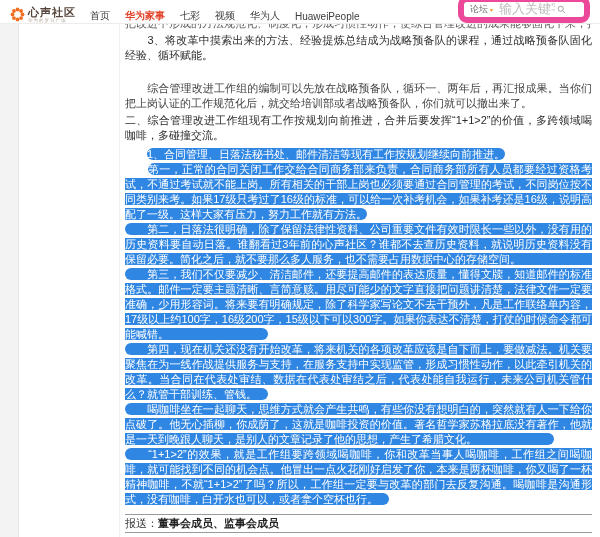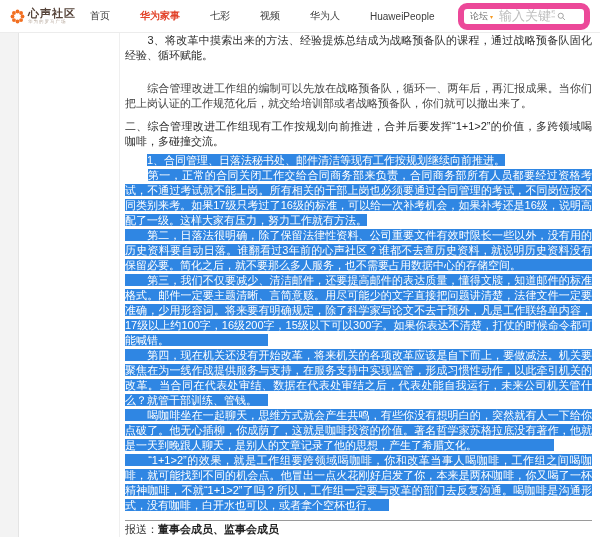--- a/index.html
+++ b/index.html
@@ -1,47 +1,47 @@
 <!DOCTYPE html>
 <html><head>
 <meta charset="utf-8">
 <style>
   html,body{margin:0;padding:0;}
   .viewport{position:relative;width:600px;height:537px;overflow:hidden;background:#f3f3f3;
     font-family:"Liberation Sans","DejaVu Sans",sans-serif;}
   
-  .site-header{position:absolute;top:0;left:0;right:0;height:33px;background:#fff;
-    border-bottom:1px solid #ececec;z-index:20;display:flex;align-items:center;padding:0 10px 0 10px;box-sizing:border-box;}
+  .site-header{position:absolute;top:0;left:0;right:0;height:24px;background:#fff;
+    border-bottom:1px solid #ececec;z-index:20;display:flex;align-items:flex-end;padding:0 10px 0 10px;box-sizing:border-box;}
   .logo{display:flex;align-items:center;cursor:pointer;margin-right:14px;}
   .logo svg{width:15px;height:15px;margin-right:3px;}
   .logo-text{display:flex;flex-direction:column;line-height:1;}
   .logo-title{font-size:11px;font-weight:700;color:#554339;letter-spacing:1px;}
   .logo-tagline{font-size:4.5px;color:#b7a99d;letter-spacing:1px;margin-top:1px;}
-  .nav{display:flex;align-items:center;gap:30px;}
+  .nav{display:flex;align-items:center;gap:15px;}
   .nav-item{font-size:10px;color:#3c3c3c;cursor:pointer;white-space:nowrap;}
   .nav-item.active{color:#e2432a;font-weight:700;}
   .header-spacer{flex:1;}
   .search-pill{display:flex;align-items:center;border:6px solid #ec4899;border-radius:9px;
     height:15px;padding:0 6px;background:#fff;min-width:108px;}
   .search-cat{font-size:9px;color:#666;cursor:pointer;display:flex;align-items:center;}
   .search-caret{color:#f59a23;font-size:6px;margin:0 4px 0 2px;}
   .search-input{border:0;outline:0;font-size:13px;color:#444;width:56px;background:transparent;
     font-family:Liberation Mono, monospace;}
   .search-input::placeholder{color:#bdbdbd;}
   .search-icon{width:9px;height:9px;cursor:pointer;flex:0 0 auto;}
   
   .panel{position:absolute;top:0;bottom:0;left:18px;right:0;background:#fff;border-left:1px solid #e4e4e4;}
   .article{position:absolute;top:22px;bottom:0;left:100px;right:8px;border-left:1px solid #efefef;
     padding-left:5px;box-sizing:border-box;overflow:hidden;}
   .clip-line{height:11px;overflow:hidden;}
   .clip-line span{display:block;margin-top:-6px;font-size:11px;line-height:15px;color:#5a5a5a;white-space:nowrap;}
   .para{margin:0;font-size:11px;line-height:15px;color:#3f3f3f;text-align:justify;}
   .para.bold{font-weight:400;color:#2b2b2b;}
-  .hl{background:#2f86e3;color:#fff;}
-  .mt6{margin-top:8px;} .mt3{margin-top:18px;} .mt4{margin-top:4px;}
+  .hl{background:#2f86e3;color:#fff;border-radius:6px;}
+  .mt6{margin-top:2px;} .mt3{margin-top:18px;} .mt4{margin-top:4px;}
   
   .doc-footer{margin-top:7px;border-top:1px solid #9a9a9a;font-size:11px;color:#333;}
   .doc-row{border-bottom:1px solid #9a9a9a;padding:2px 0;line-height:13px;}
   .doc-row b{font-weight:700;color:#222;}
 </style>
 </head>
 <body>
 
 <div class="viewport">
 

